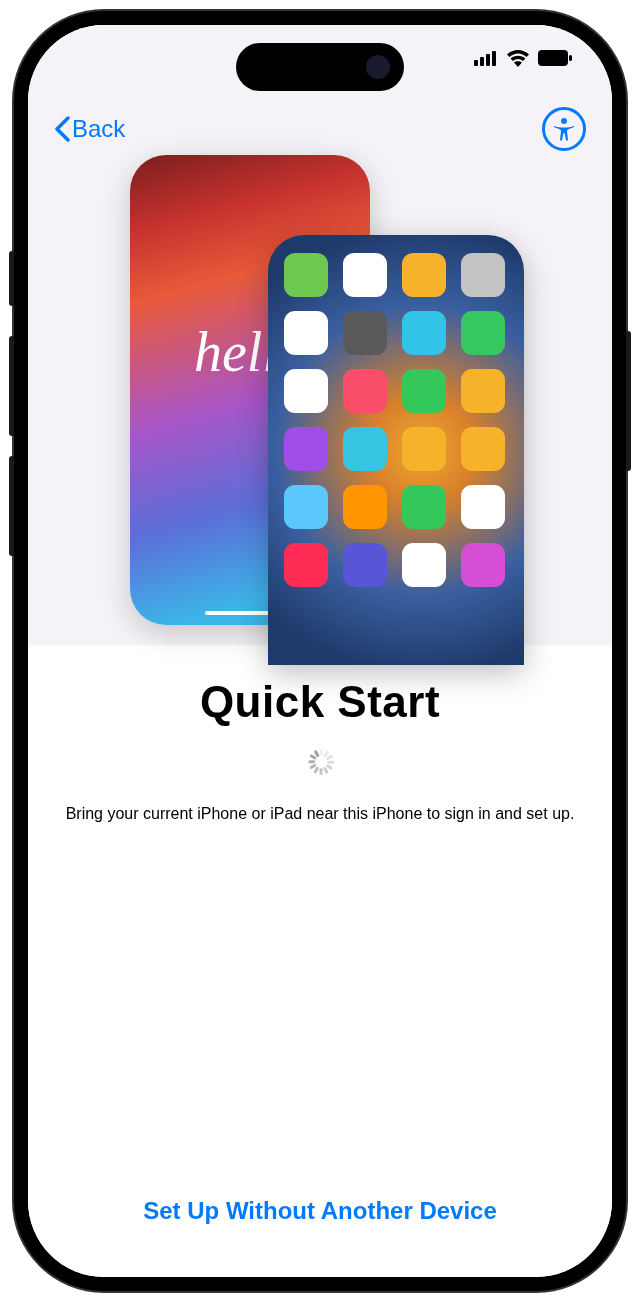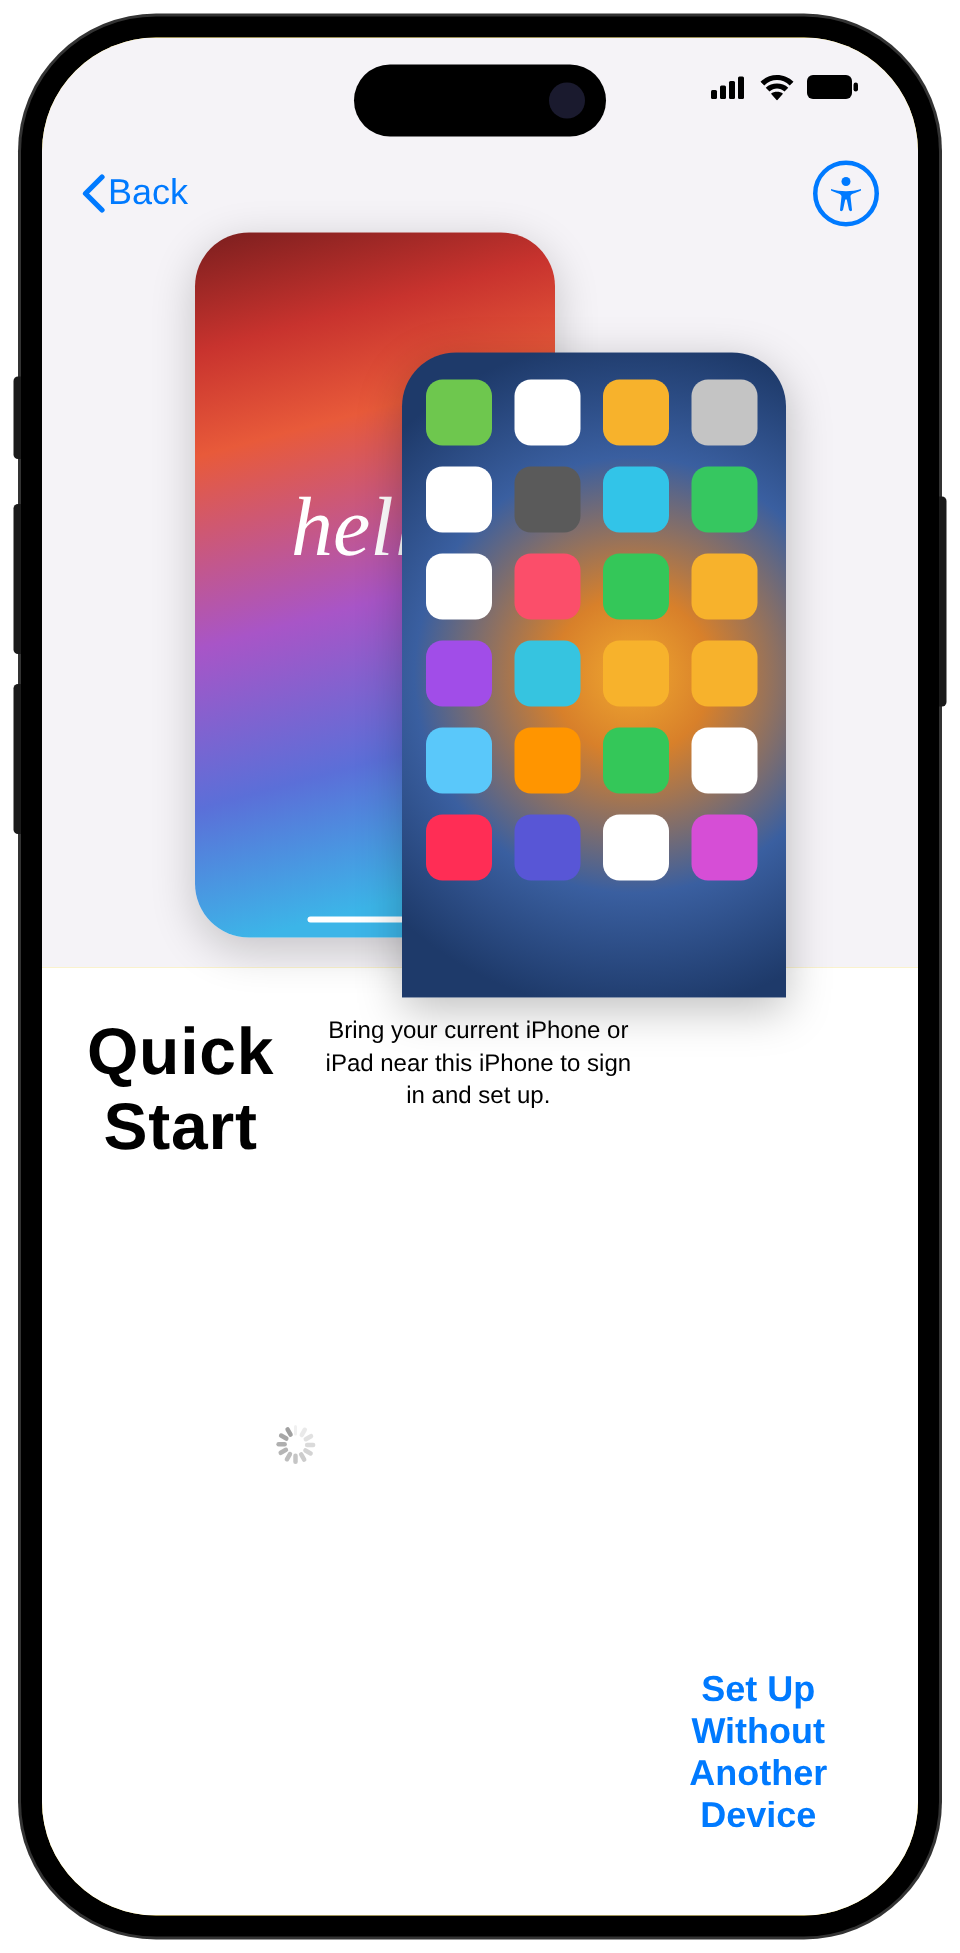--- a/index.html
+++ b/index.html
@@ -31,21 +31,21 @@
       height: 55px;
       background: #1a1a1a;
       border-radius: 3px 0 0 3px;
       margin-bottom: 30px;
     }
     .side-btn.long { height: 100px; margin-bottom: 20px; }
     .side-btn.right { position: absolute; right: -5px; top: 320px; height: 140px; border-radius: 0 3px 3px 0; }
     .screen {
       width: 100%;
       height: 100%;
-      background: #fde047;
+      background: #ffffff;
       border-radius: 76px;
       overflow: hidden;
       position: relative;
       display: flex;
       flex-direction: column;
     }
     .dynamic-island {
       position: absolute;
       top: 18px;
       left: 50%;
@@ -171,21 +171,21 @@
       width: 44px;
       height: 44px;
       border-radius: 11px;
     }
     .content-area {
       flex: 1;
       background: #fff;
       padding: 32px 30px 0;
       text-align: center;
       display: flex;
-      flex-direction: row;
+      flex-direction: column;
     }
     .page-title {
       font-size: 44px;
       font-weight: 700;
       color: #000;
       margin-bottom: 22px;
       letter-spacing: 0.5px;
     }
     .loading-row {
       display: flex;

